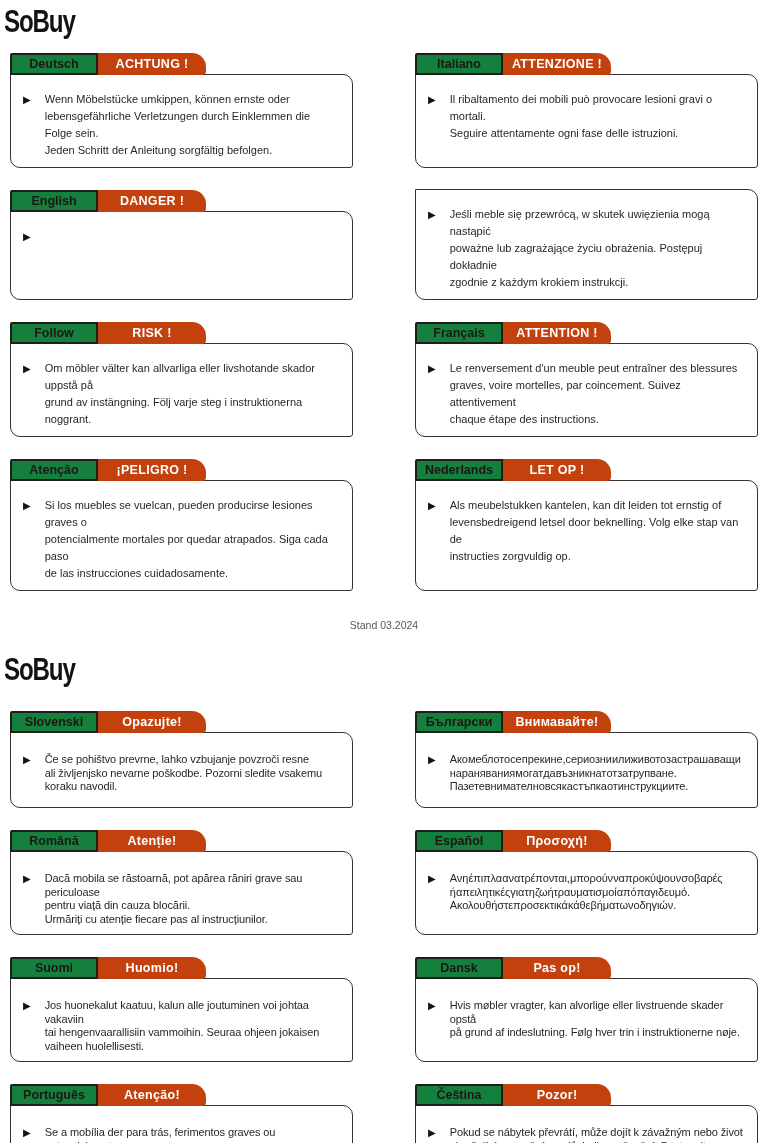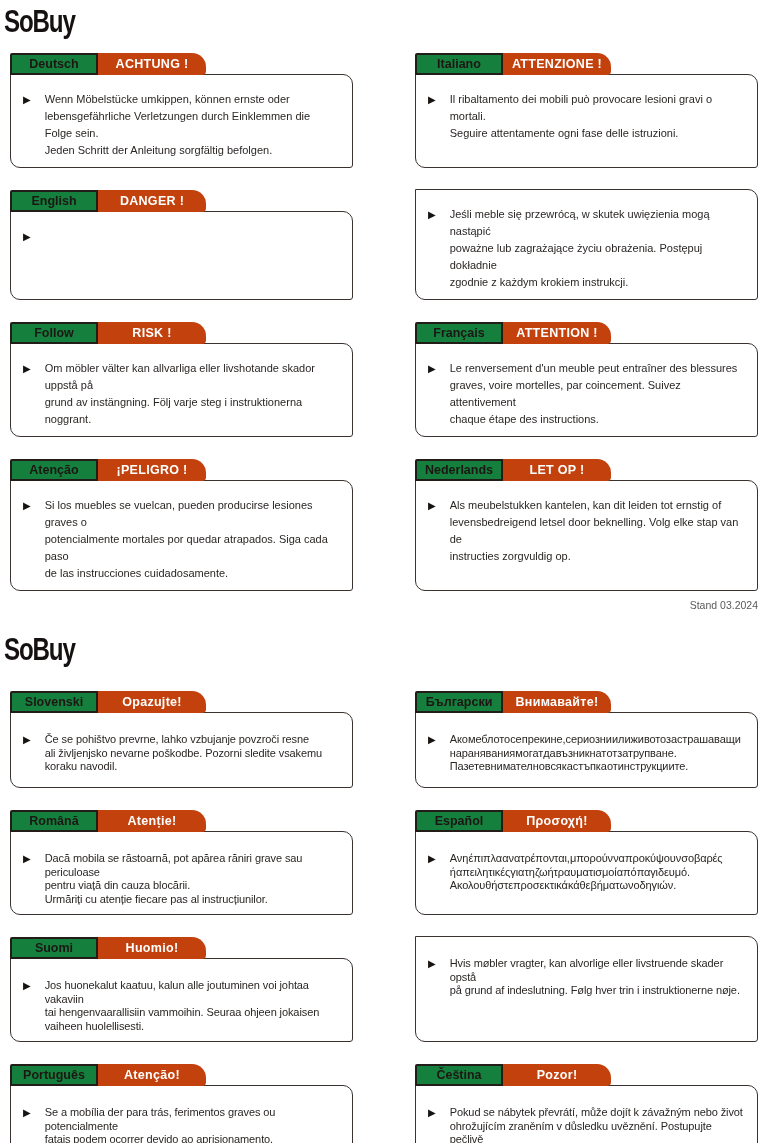--- a/index.html
+++ b/index.html
@@ -80,24 +80,24 @@
     color:#2a2624;
   }
 
   
   .p2 .card-body { min-height:76px; padding-top:20px; }
   .p2 .warn-text { line-height:13.5px; letter-spacing:-0.1px; }
   .p2 .bullet { line-height:13.5px; }
   .card.condensed .warn-text { word-spacing:-2.8px; }
 
   .stand {
-    text-align:right;
+    text-align:center;
     color:#5a5a5a;
     font-size:10.5px;
-    margin-top:8px;
+    margin-top:28px;
   }
 </style>
 </head>
 <body>
 
 <div class="sheet">
 
   <section>
     <div class="logo-wrap p1">
       <span class="logo">SoBuy</span>
@@ -271,20 +271,24 @@
         </div>
         <div class="card-body">
           <span class="bullet">▶</span>
           <p class="warn-text">Jos huonekalut kaatuu, kalun alle joutuminen voi johtaa vakaviin
 tai hengenvaarallisiin vammoihin. Seuraa ohjeen jokaisen
 vaiheen huolellisesti.</p>
         </div>
       </section>
 
       <section class="card">
+        <div class="card-head">
+          <div class="lang-tab">Dansk</div>
+          <div class="warn-tab">Pas op!</div>
+        </div>
         <div class="card-body">
           <span class="bullet">▶</span>
           <p class="warn-text">Hvis møbler vragter, kan alvorlige eller livstruende skader opstå
 på grund af indeslutning. Følg hver trin i instruktionerne nøje.</p>
         </div>
       </section>
 
       <section class="card">
         <div class="card-head">
           <div class="lang-tab">Português</div>

